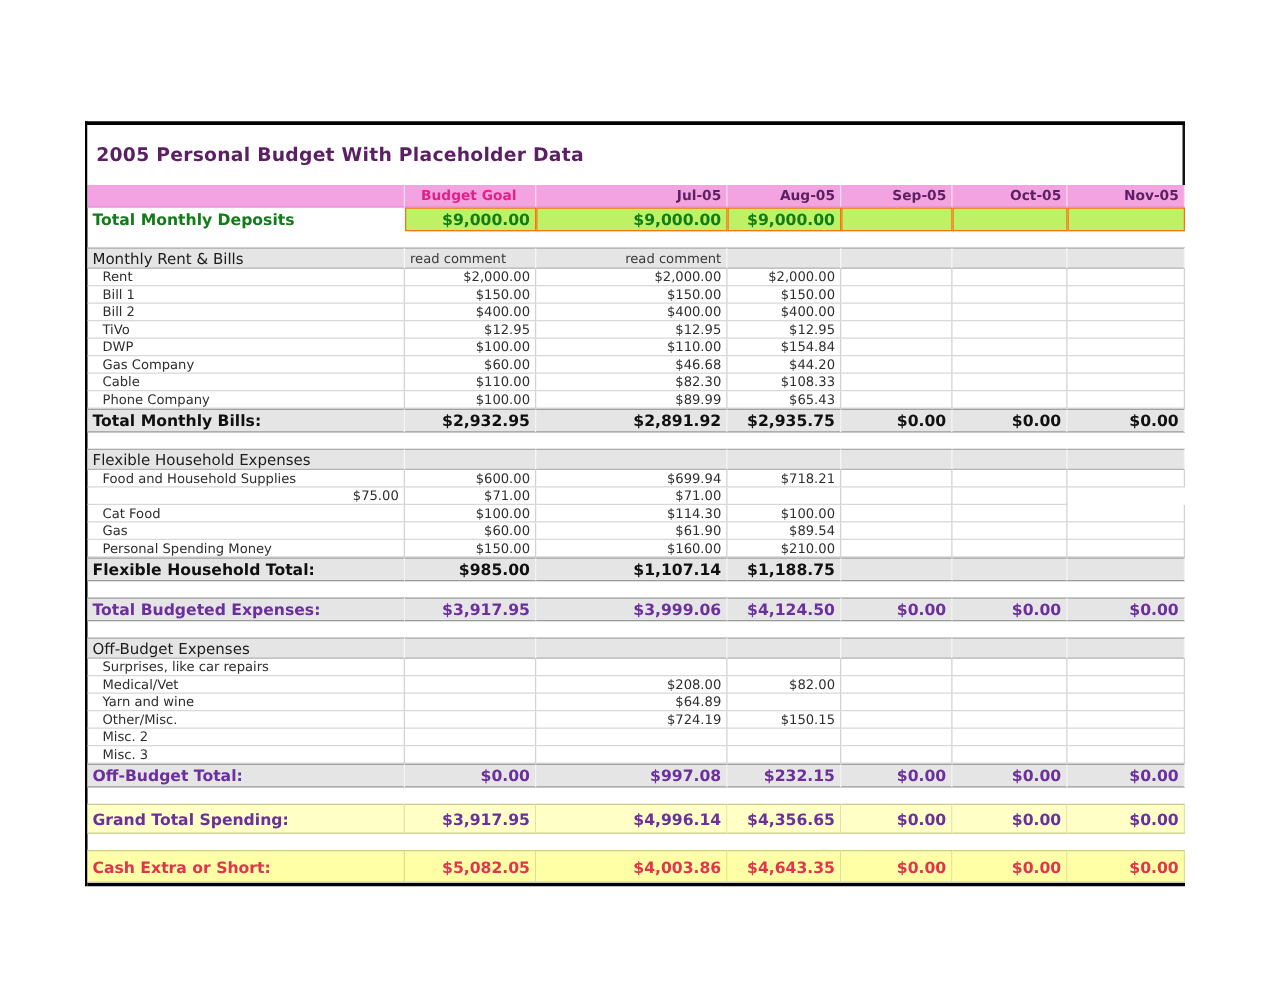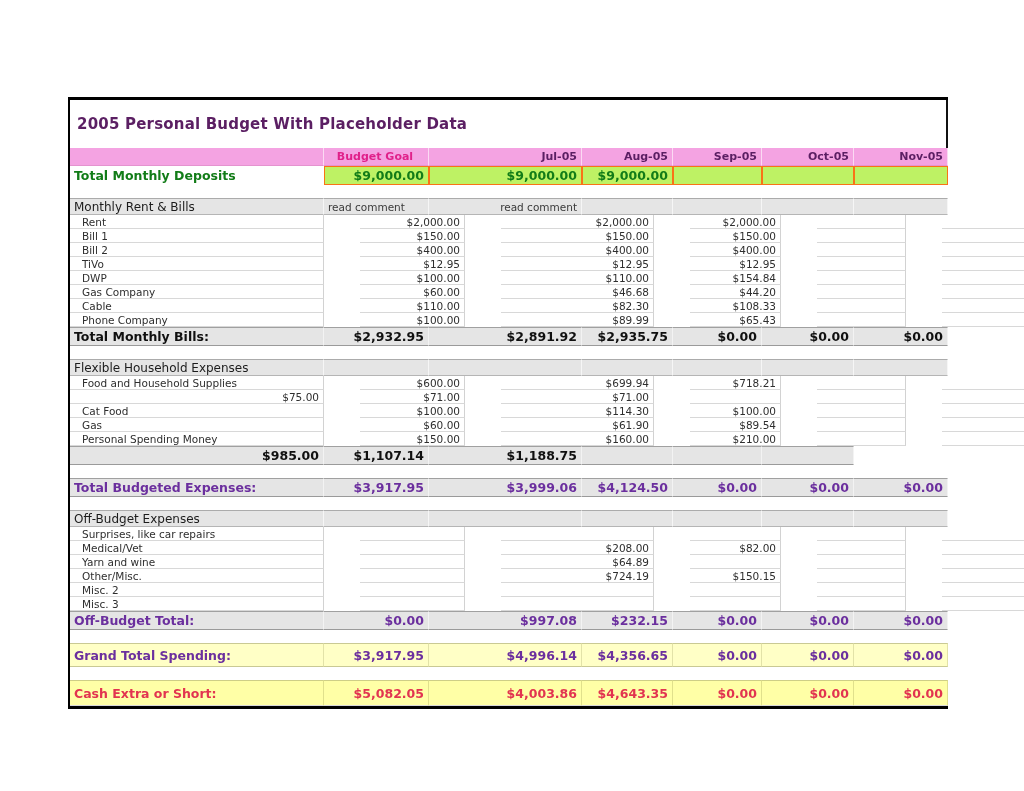--- a/index.html
+++ b/index.html
@@ -29,21 +29,21 @@
   .row.deposits .cell.value{border:1px solid #f97316;background:#bef264;}
   
   .row.spacer{height:13px;}
   
   .row.section{height:17px;}
   .row.section .cell{background:var(--section-bg,#e5e5e5);border-right:1px solid #f6f6f6;
     border-top:1px solid #ababab;border-bottom:1px solid #b5b5b5;color:#3a3a3a;}
   .row.section .cell.label{font-size:12px;color:#1c1c1c;padding-left:4px;}
   .row.section .cell.left{justify-content:flex-start;padding-left:4px;}
   
-  .row.item{height:14px;gap:36px;}
+  .row.item{height:14px;}
   
   .row.total-black,.row.total-purple{height:19px;}
   .row.total-black .cell,.row.total-purple .cell{background:var(--section-bg,#e5e5e5);
     font-weight:bold;font-size:12.5px;border-right:1px solid #f3f3f3;
     border-top:1px solid #a0a0a0;border-bottom:1px solid #9a9a9a;}
   .row.total-black .cell{color:#101010;}
   .row.total-purple .cell{color:var(--total-purple,#6b2f9e);}
   .row.total-black .cell.label,.row.total-purple .cell.label{padding-left:4px;font-size:12.5px;}
   
   .row.grand{height:24px;}
@@ -225,20 +225,21 @@
         <div class="row item">
           <div class="cell label">Personal Spending Money</div>
           <div class="cell value">$150.00</div>
           <div class="cell value">$160.00</div>
           <div class="cell value">$210.00</div>
           <div class="cell value"></div>
           <div class="cell value"></div>
           <div class="cell value"></div>
         </div>
         <div class="row total-black">
+          <div class="cell label">Flexible Household Total:</div>
           <div class="cell value">$985.00</div>
           <div class="cell value">$1,107.14</div>
           <div class="cell value">$1,188.75</div>
           <div class="cell value"></div>
           <div class="cell value"></div>
           <div class="cell value"></div>
         </div>
         <div class="row spacer"></div>
         <div class="row total-purple">
           <div class="cell label">Total Budgeted Expenses:</div>

